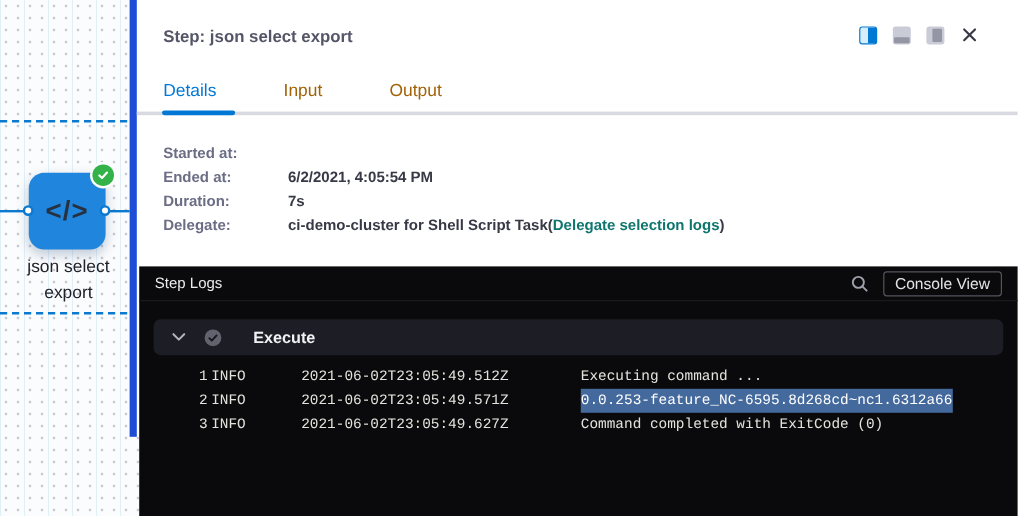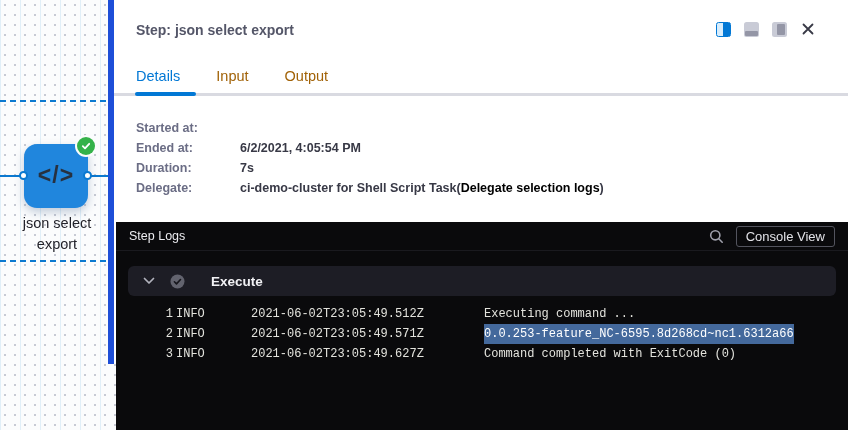--- a/index.html
+++ b/index.html
@@ -44,34 +44,34 @@
   .li-split { border:1px solid #0278d5;
     background:linear-gradient(to right, #d8edfc 50%, #0278d5 50%); }
   .li-bottom { background:#c9cbd6; position:relative; }
   .li-bottom::after { content:""; position:absolute; left:1px; right:1px;
     bottom:1px; height:5px; background:#9496a6; border-radius:1px; }
   .li-right { background:#c9cbd6; position:relative; }
   .li-right::after { content:""; position:absolute; right:2px; top:2px;
     bottom:2px; width:8px; background:#9496a6; border-radius:1px; }
   .close-x { width:16px; height:16px; cursor:pointer; }
 
-  .tabs { position:absolute; left:22px; top:68px; display:flex; gap:36px;
+  .tabs { position:absolute; left:22px; top:68px; display:flex; gap:56px;
     font-size:14.5px; }
   .tab { color:#a16207; cursor:pointer; }
   .tab.active { color:#0278d5; }
   .tab-track { position:absolute; left:0; top:93px; width:734px; height:3px;
     background:#d9dae1; }
   .tab-indicator { position:absolute; left:21px; top:92px; width:61px; height:4px;
     background:#0278d5; border-radius:2px; }
 
   .details { position:absolute; left:22px; top:121px; }
   .drow { display:flex; height:20px; font-size:12.5px; }
   .dlabel { width:104px; color:#6b6d85; font-weight:700; }
   .dvalue { color:#383946; font-weight:700; }
-  .dlink { color:#000000; font-weight:700; cursor:pointer; }
+  .dlink { color:#0f766e; font-weight:700; cursor:pointer; }
 
   
   .logs { position:absolute; left:2px; top:222px; width:732px; height:208px;
     background:#0a0a0c; }
   .logs-header { display:flex; align-items:center; height:29px; padding:0 13px;
     border-bottom:1px solid #1a1a1f; }
   .logs-title { color:#ececf0; font-size:12.5px; }
   .logs-spacer { flex:1; }
   .search-btn { margin-right:12px; cursor:pointer; display:flex; align-items:center; }
   .console-btn { border:1px solid #53545e; border-radius:3px; color:#e3e3e8;

